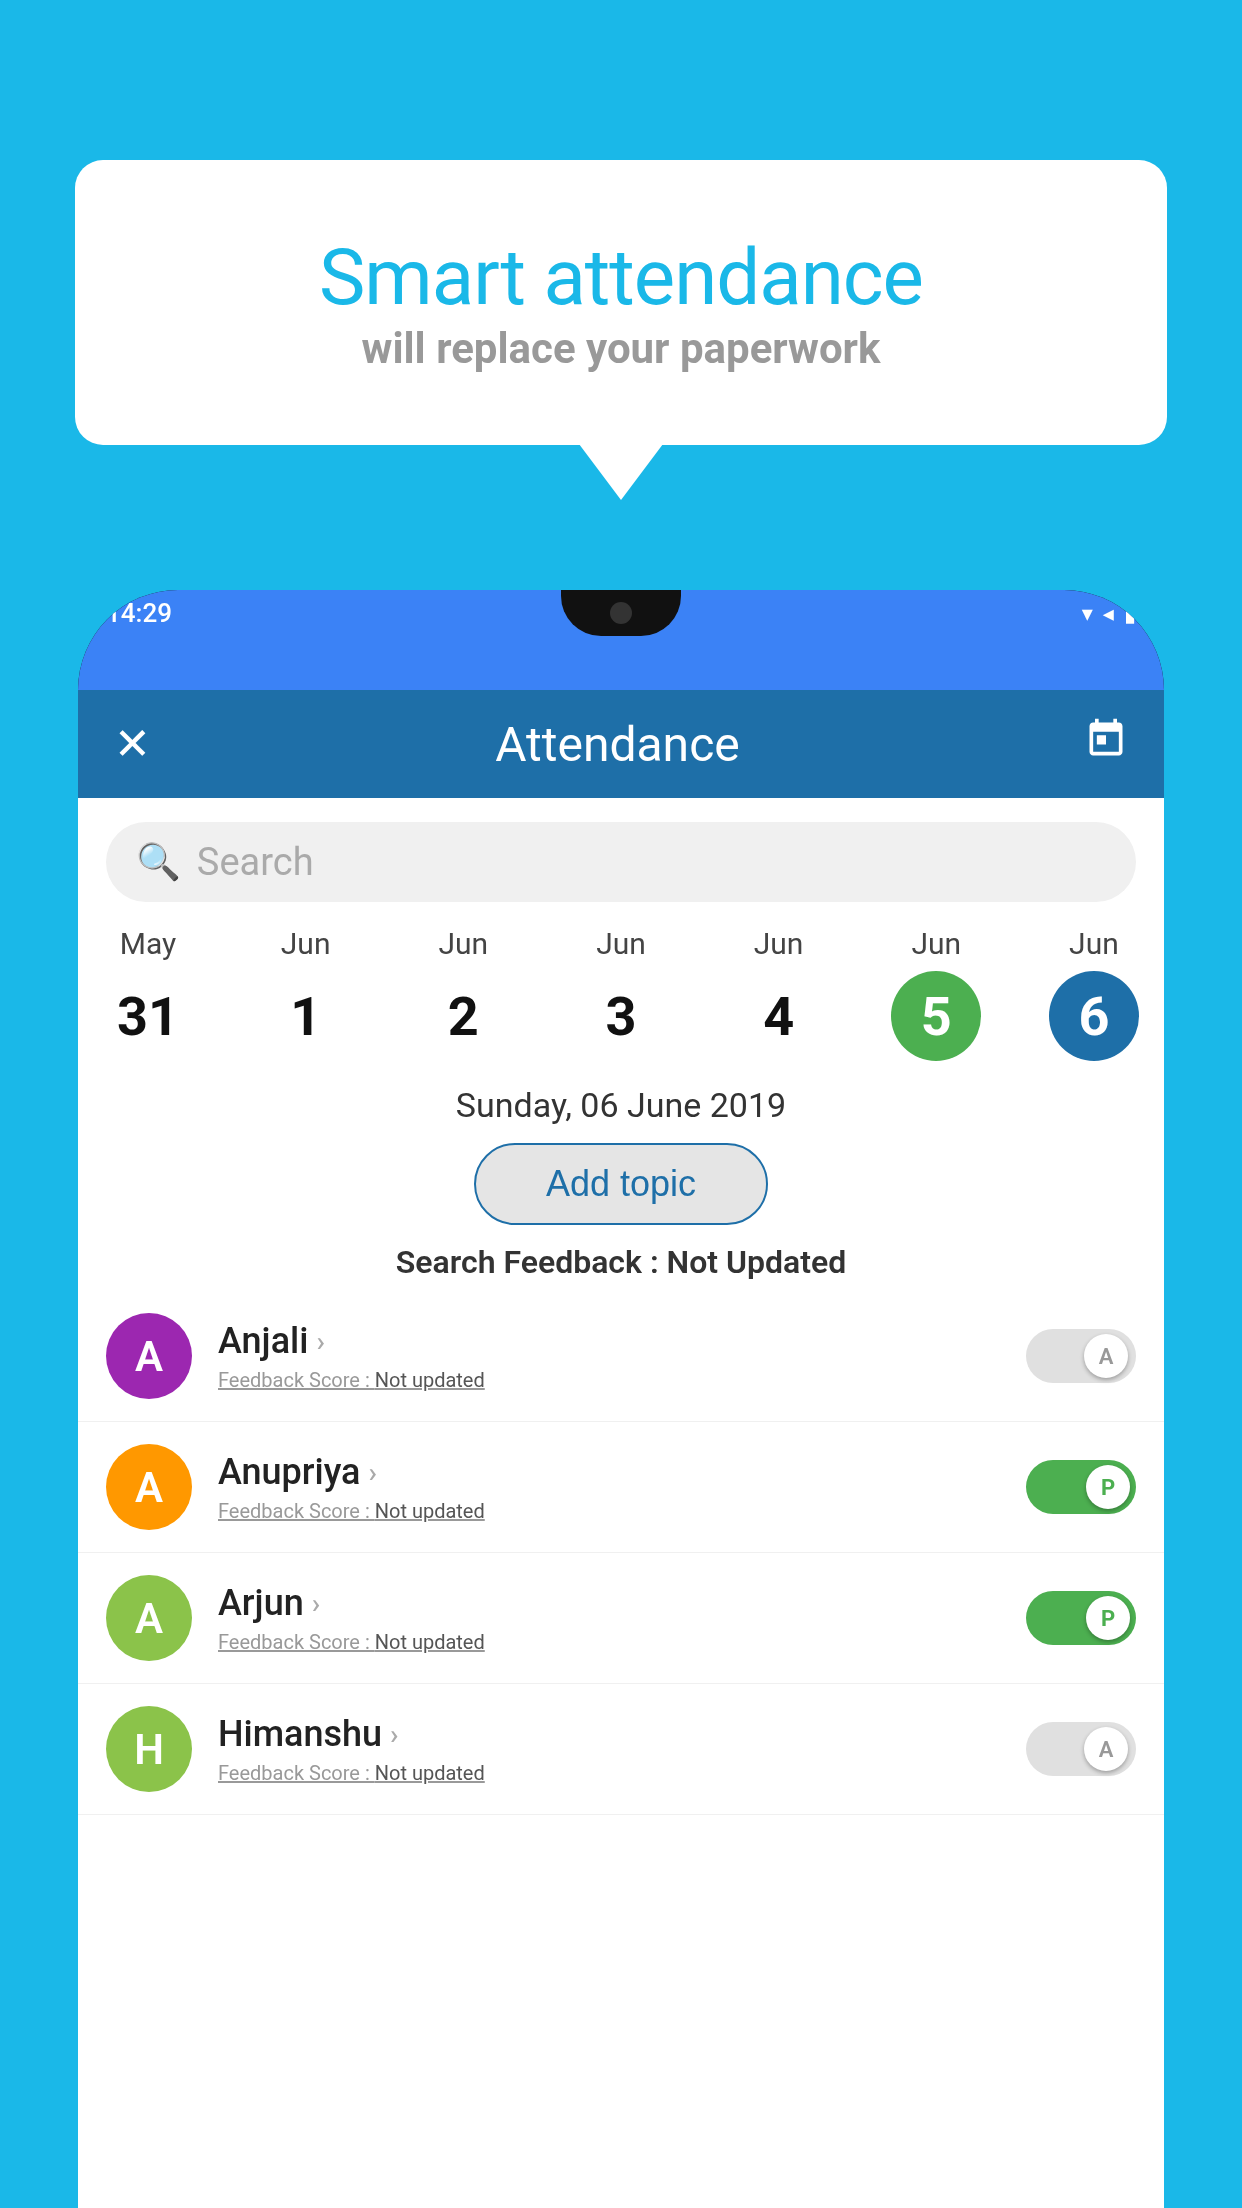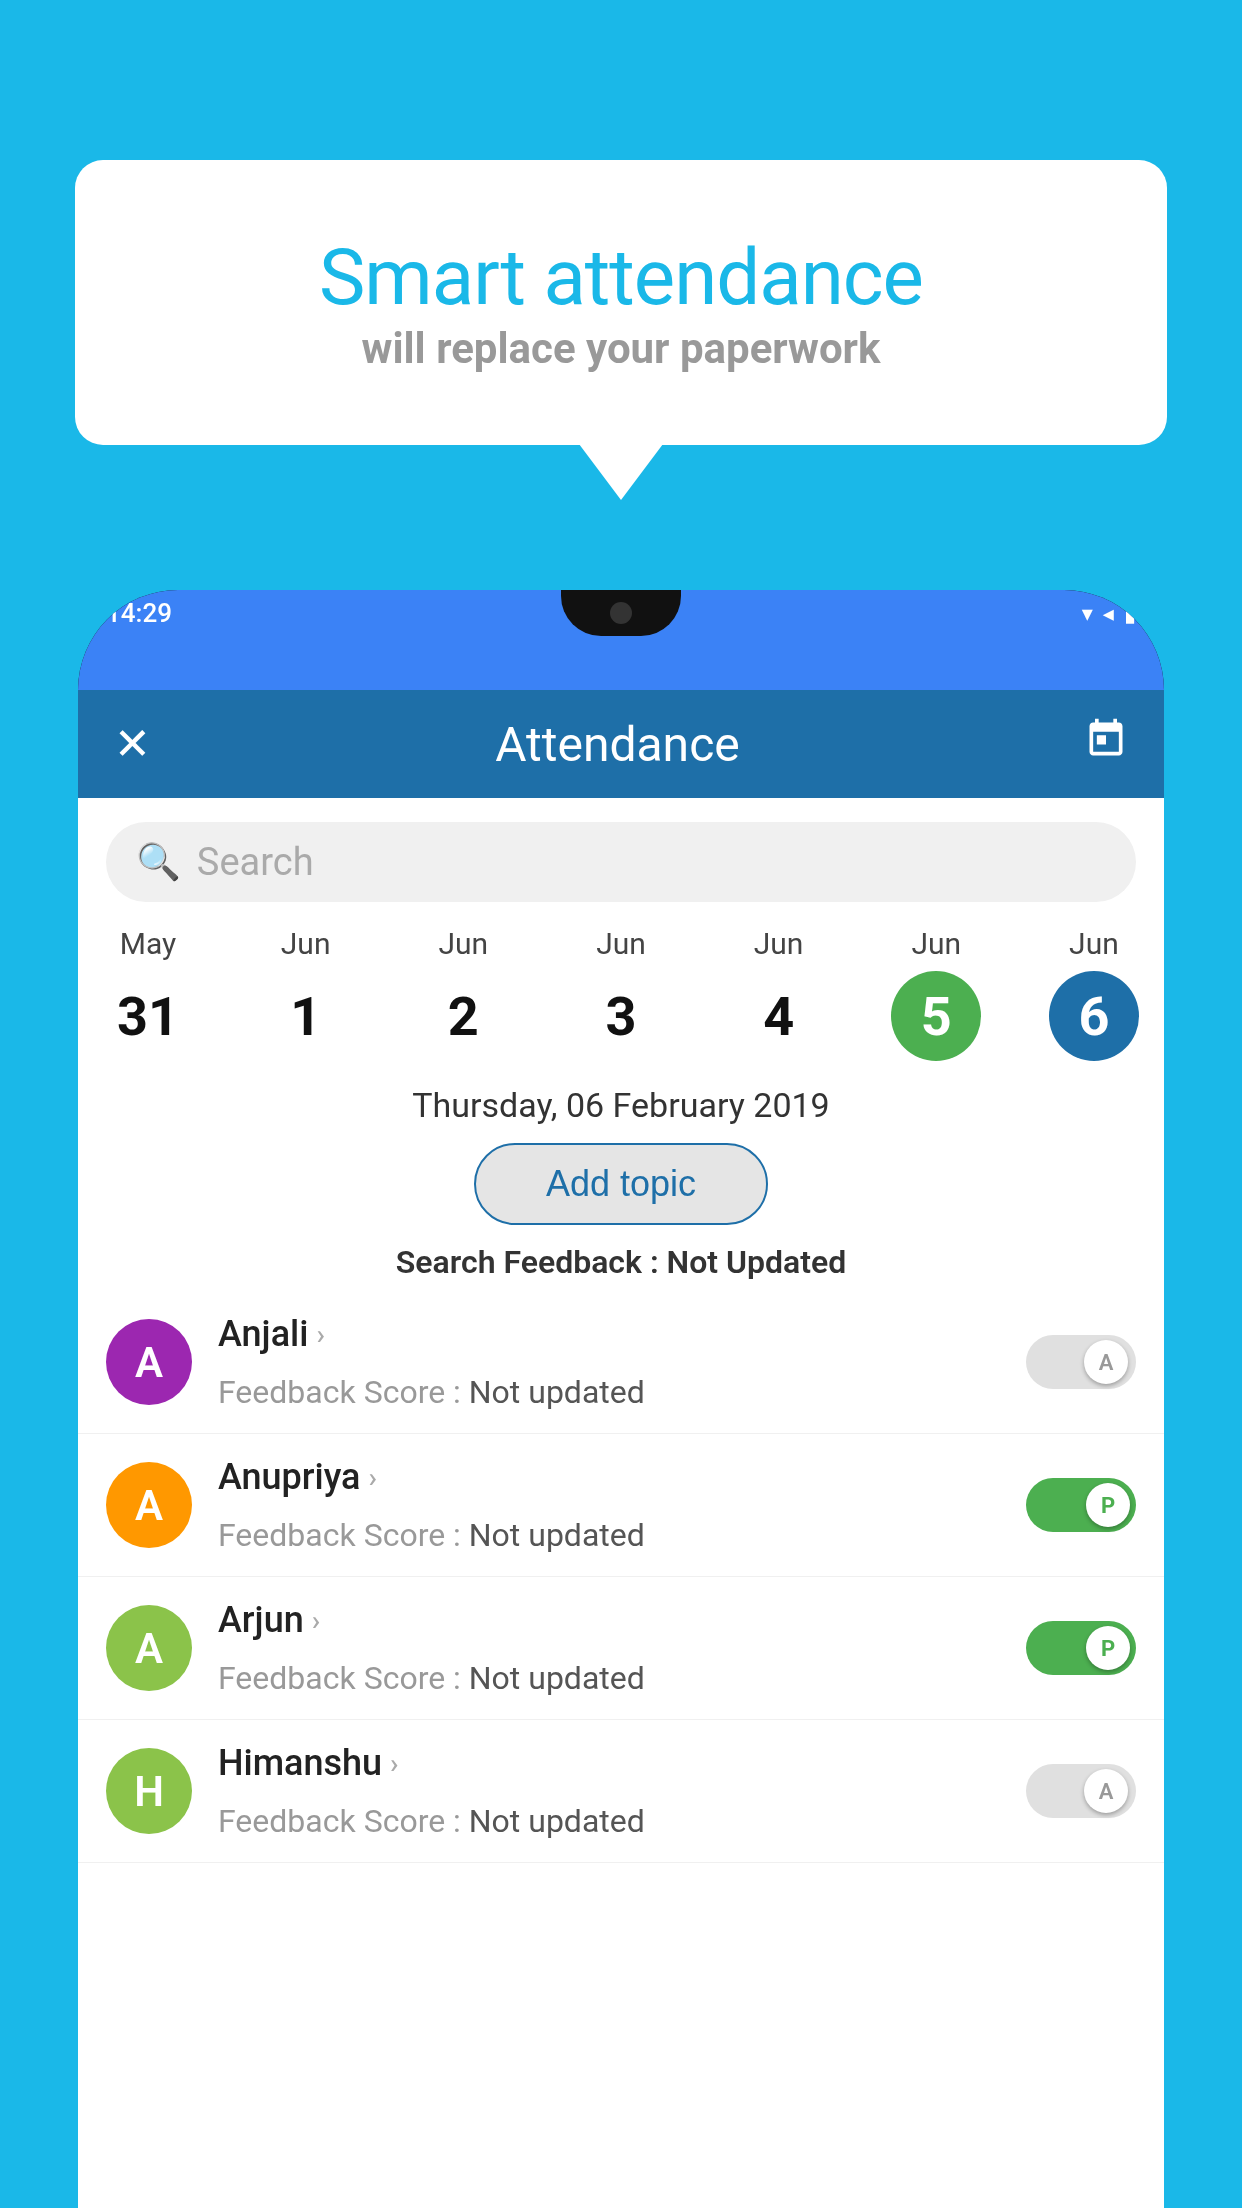--- a/index.html
+++ b/index.html
@@ -272,23 +272,24 @@
       font-weight: 500;
       display: flex;
       align-items: center;
       gap: 8px;
     }
     .chevron-right {
       color: #aaa;
       font-size: 28px;
     }
     .feedback-score {
-      font-size: 32px;
+      font-size: 20px;
       color: #999;
-      margin-top: 18px;
+      margin-top: 6px;
+      text-decoration: underline;
     }
     .feedback-score span {
       color: #555;
     }
 
     
     .toggle-off {
       width: 110px;
       height: 54px;
       border-radius: 30px;
@@ -404,21 +405,21 @@
         <div class="calendar-day">
           <div class="cal-month">Jun</div>
           <div class="cal-date today">5</div>
         </div>
         <div class="calendar-day">
           <div class="cal-month">Jun</div>
           <div class="cal-date selected">6</div>
         </div>
       </div>
 
-    <div class="selected-date-label">Thursday, 06 February 2019</div>
+    <div class="selected-date-label">Sunday, 06 June 2019</div>
 
     <div class="add-topic-btn">
       <button>Add topic</button>
     </div>
 
     <div class="avg-feedback">
       <span>Search Feedback : </span><span>Not Updated</span>
     </div>
 
     <div class="student-list" id="student-list">

